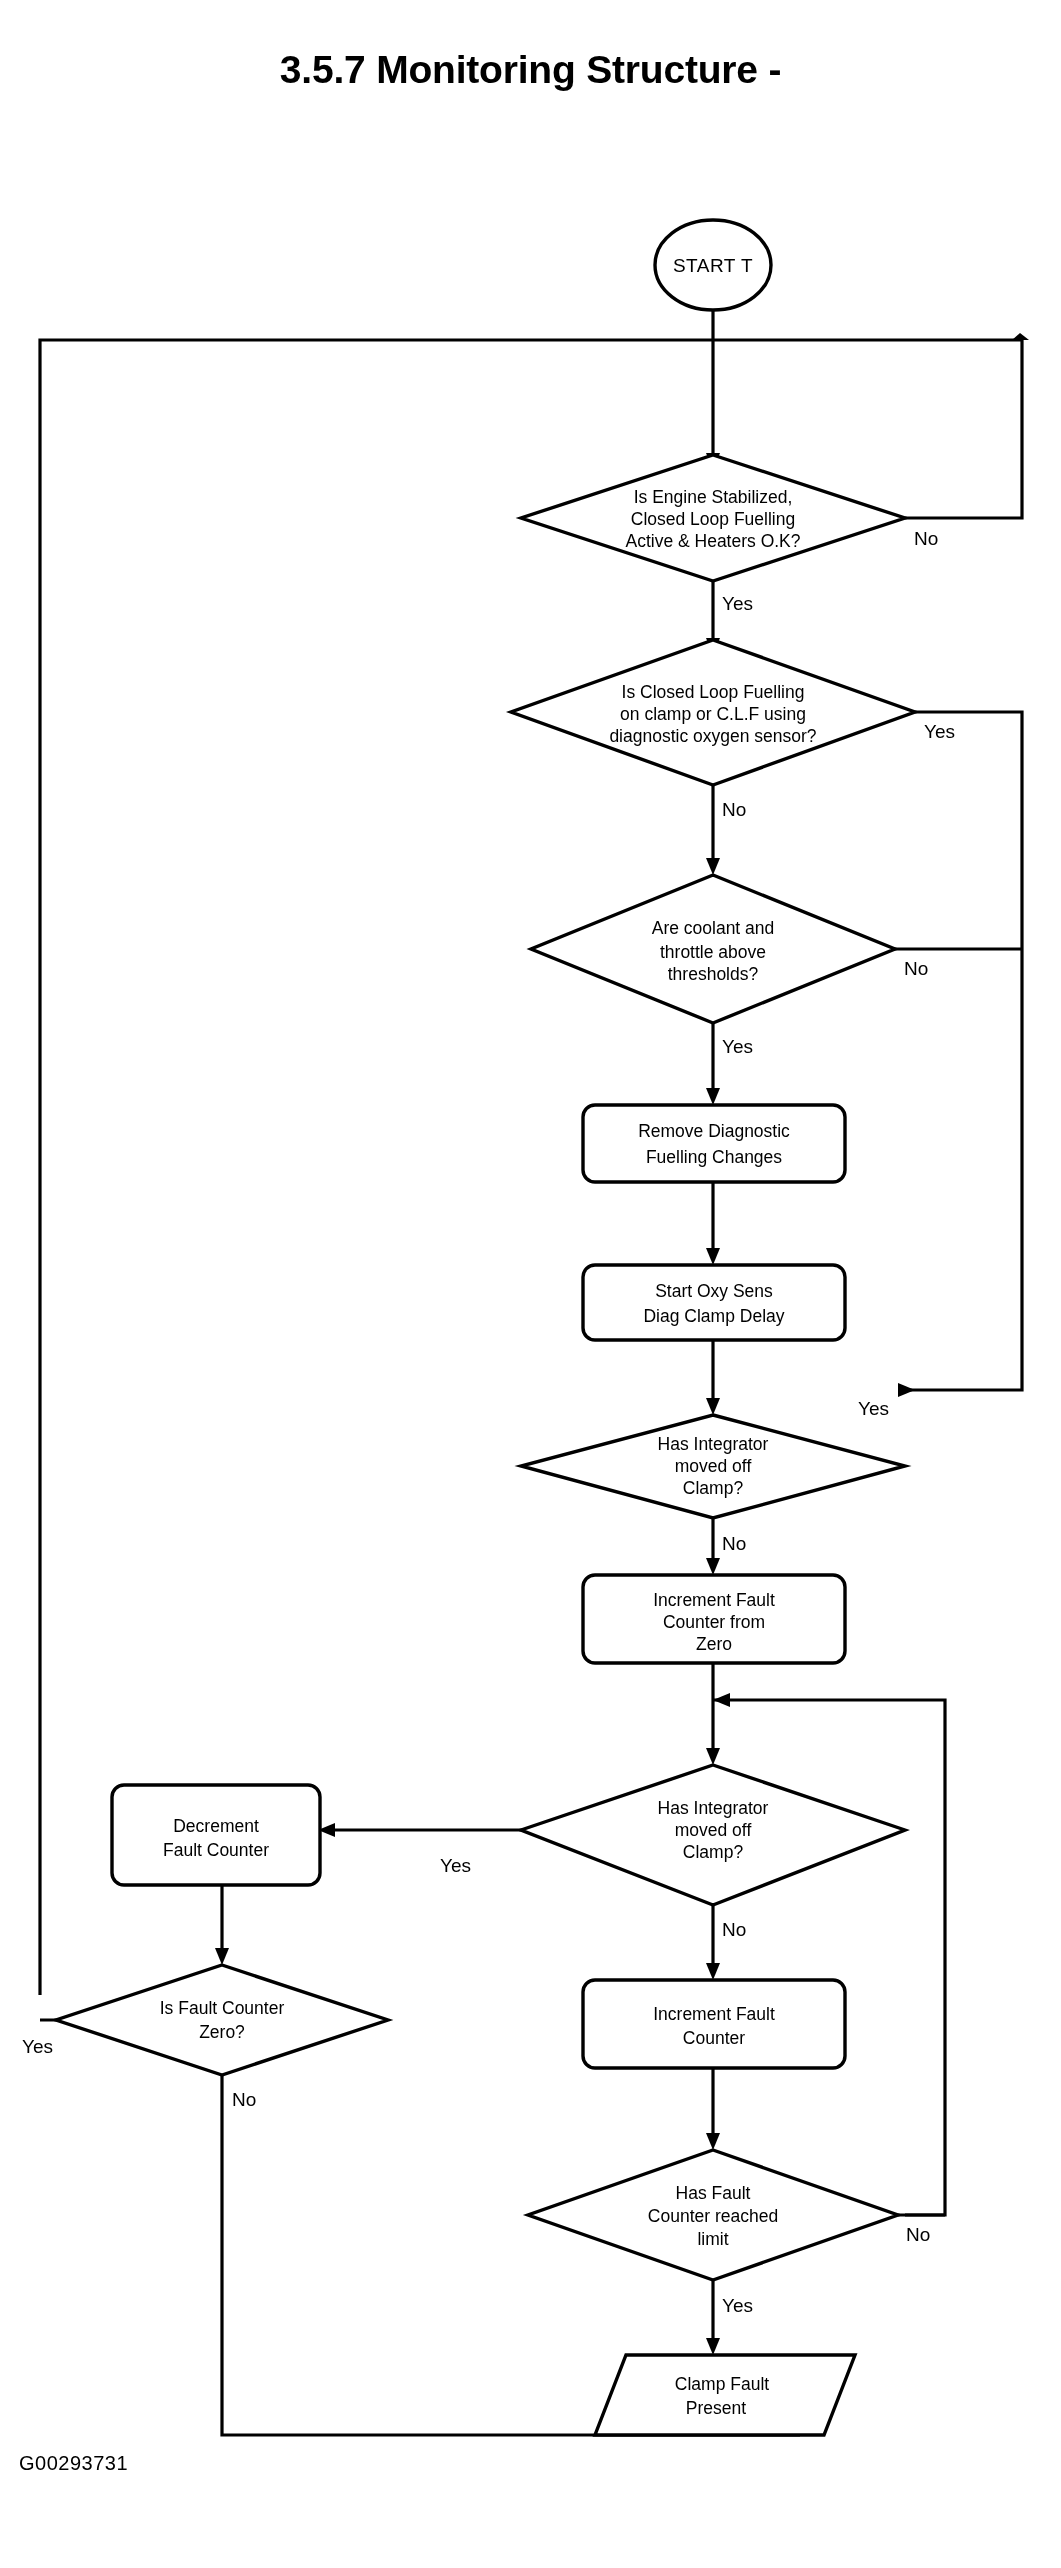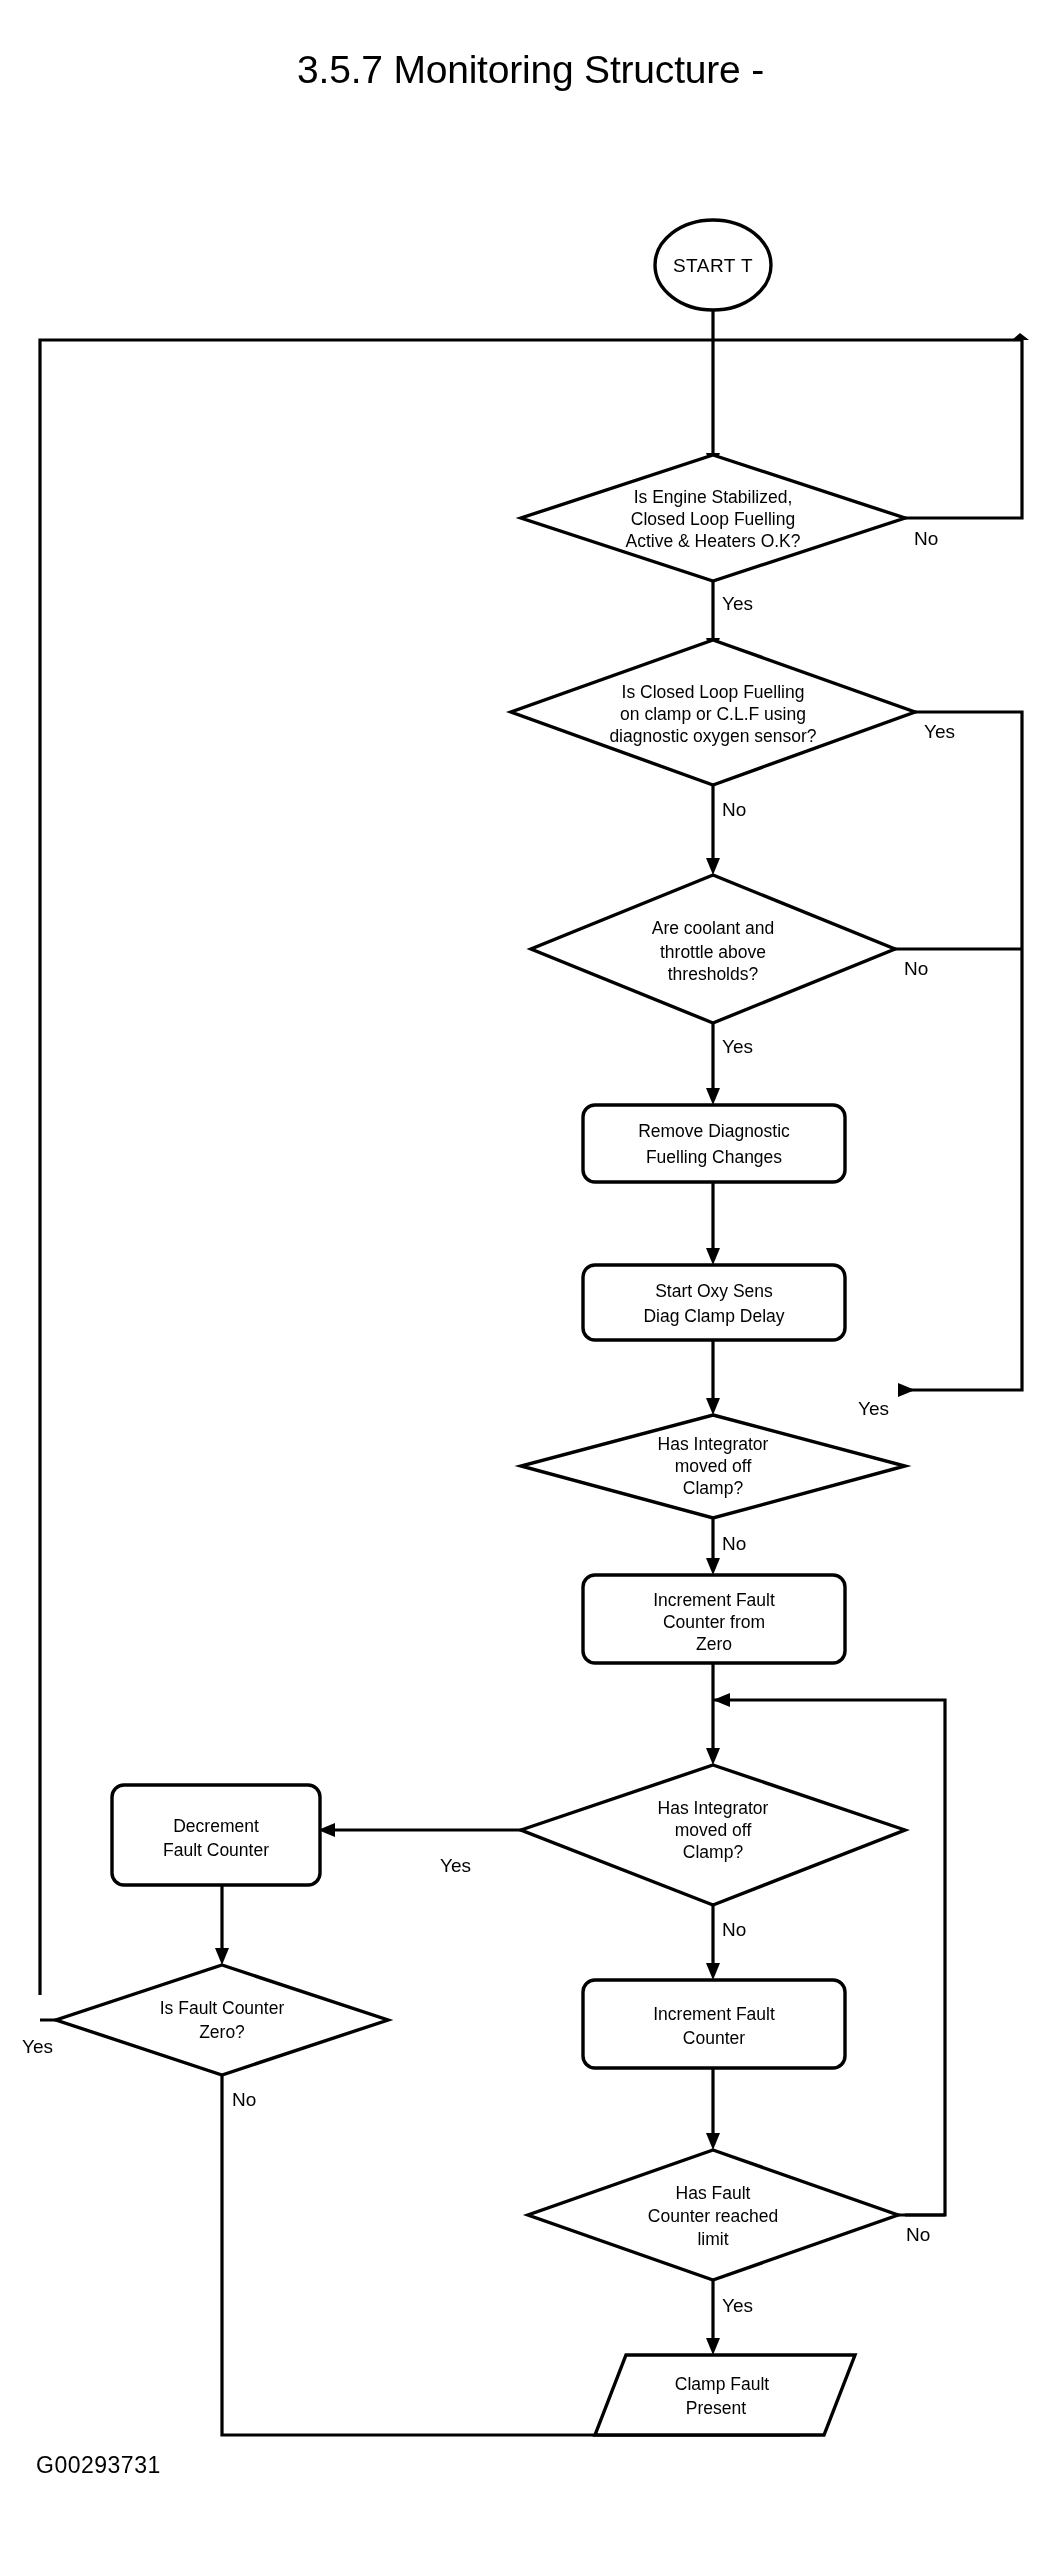--- a/index.html
+++ b/index.html
@@ -2,28 +2,28 @@
 <html><head>
 <meta charset="utf-8">
 <style>
   html,body{margin:0;padding:0;background:#ffffff;}
   body{width:1061px;height:2568px;position:relative;
        font-family:"Liberation Sans","DejaVu Sans",sans-serif;color:#000;}
   #page{position:relative;width:1061px;height:2568px;overflow:hidden;background:#fff;}
 
   #title{
     position:absolute; left:0; top:44px; width:1061px;
-    text-align:center; font-weight:normal; font-size:39px; line-height:52px;
+    text-align:center; font-weight:bold; font-size:39px; line-height:52px;
     letter-spacing:-0.2px;
   }
   #title .tline{display:block;white-space:nowrap;}
 
   #footer{
-    position:absolute; left:36px; top:2452px;
-    font-size:23px; letter-spacing:0.5px;
+    position:absolute; left:19px; top:2452px;
+    font-size:20px; letter-spacing:0.5px;
   }
 
   svg#flow{position:absolute;left:0;top:0;width:1061px;height:2568px;}
   svg#flow .sh{fill:#ffffff;stroke:#000000;stroke-width:3.4;}
   svg#flow .ln{fill:none;stroke:#000000;stroke-width:3.2;}
   svg#flow .ar{fill:#000000;}
   svg#flow text{font-family:"Liberation Sans","DejaVu Sans",sans-serif;
                 fill:#000;font-size:17.5px;text-anchor:middle;}
   svg#flow text.lbl{font-size:19px;text-anchor:start;}
   svg#flow text.start{font-size:19px;letter-spacing:0.5px;}

